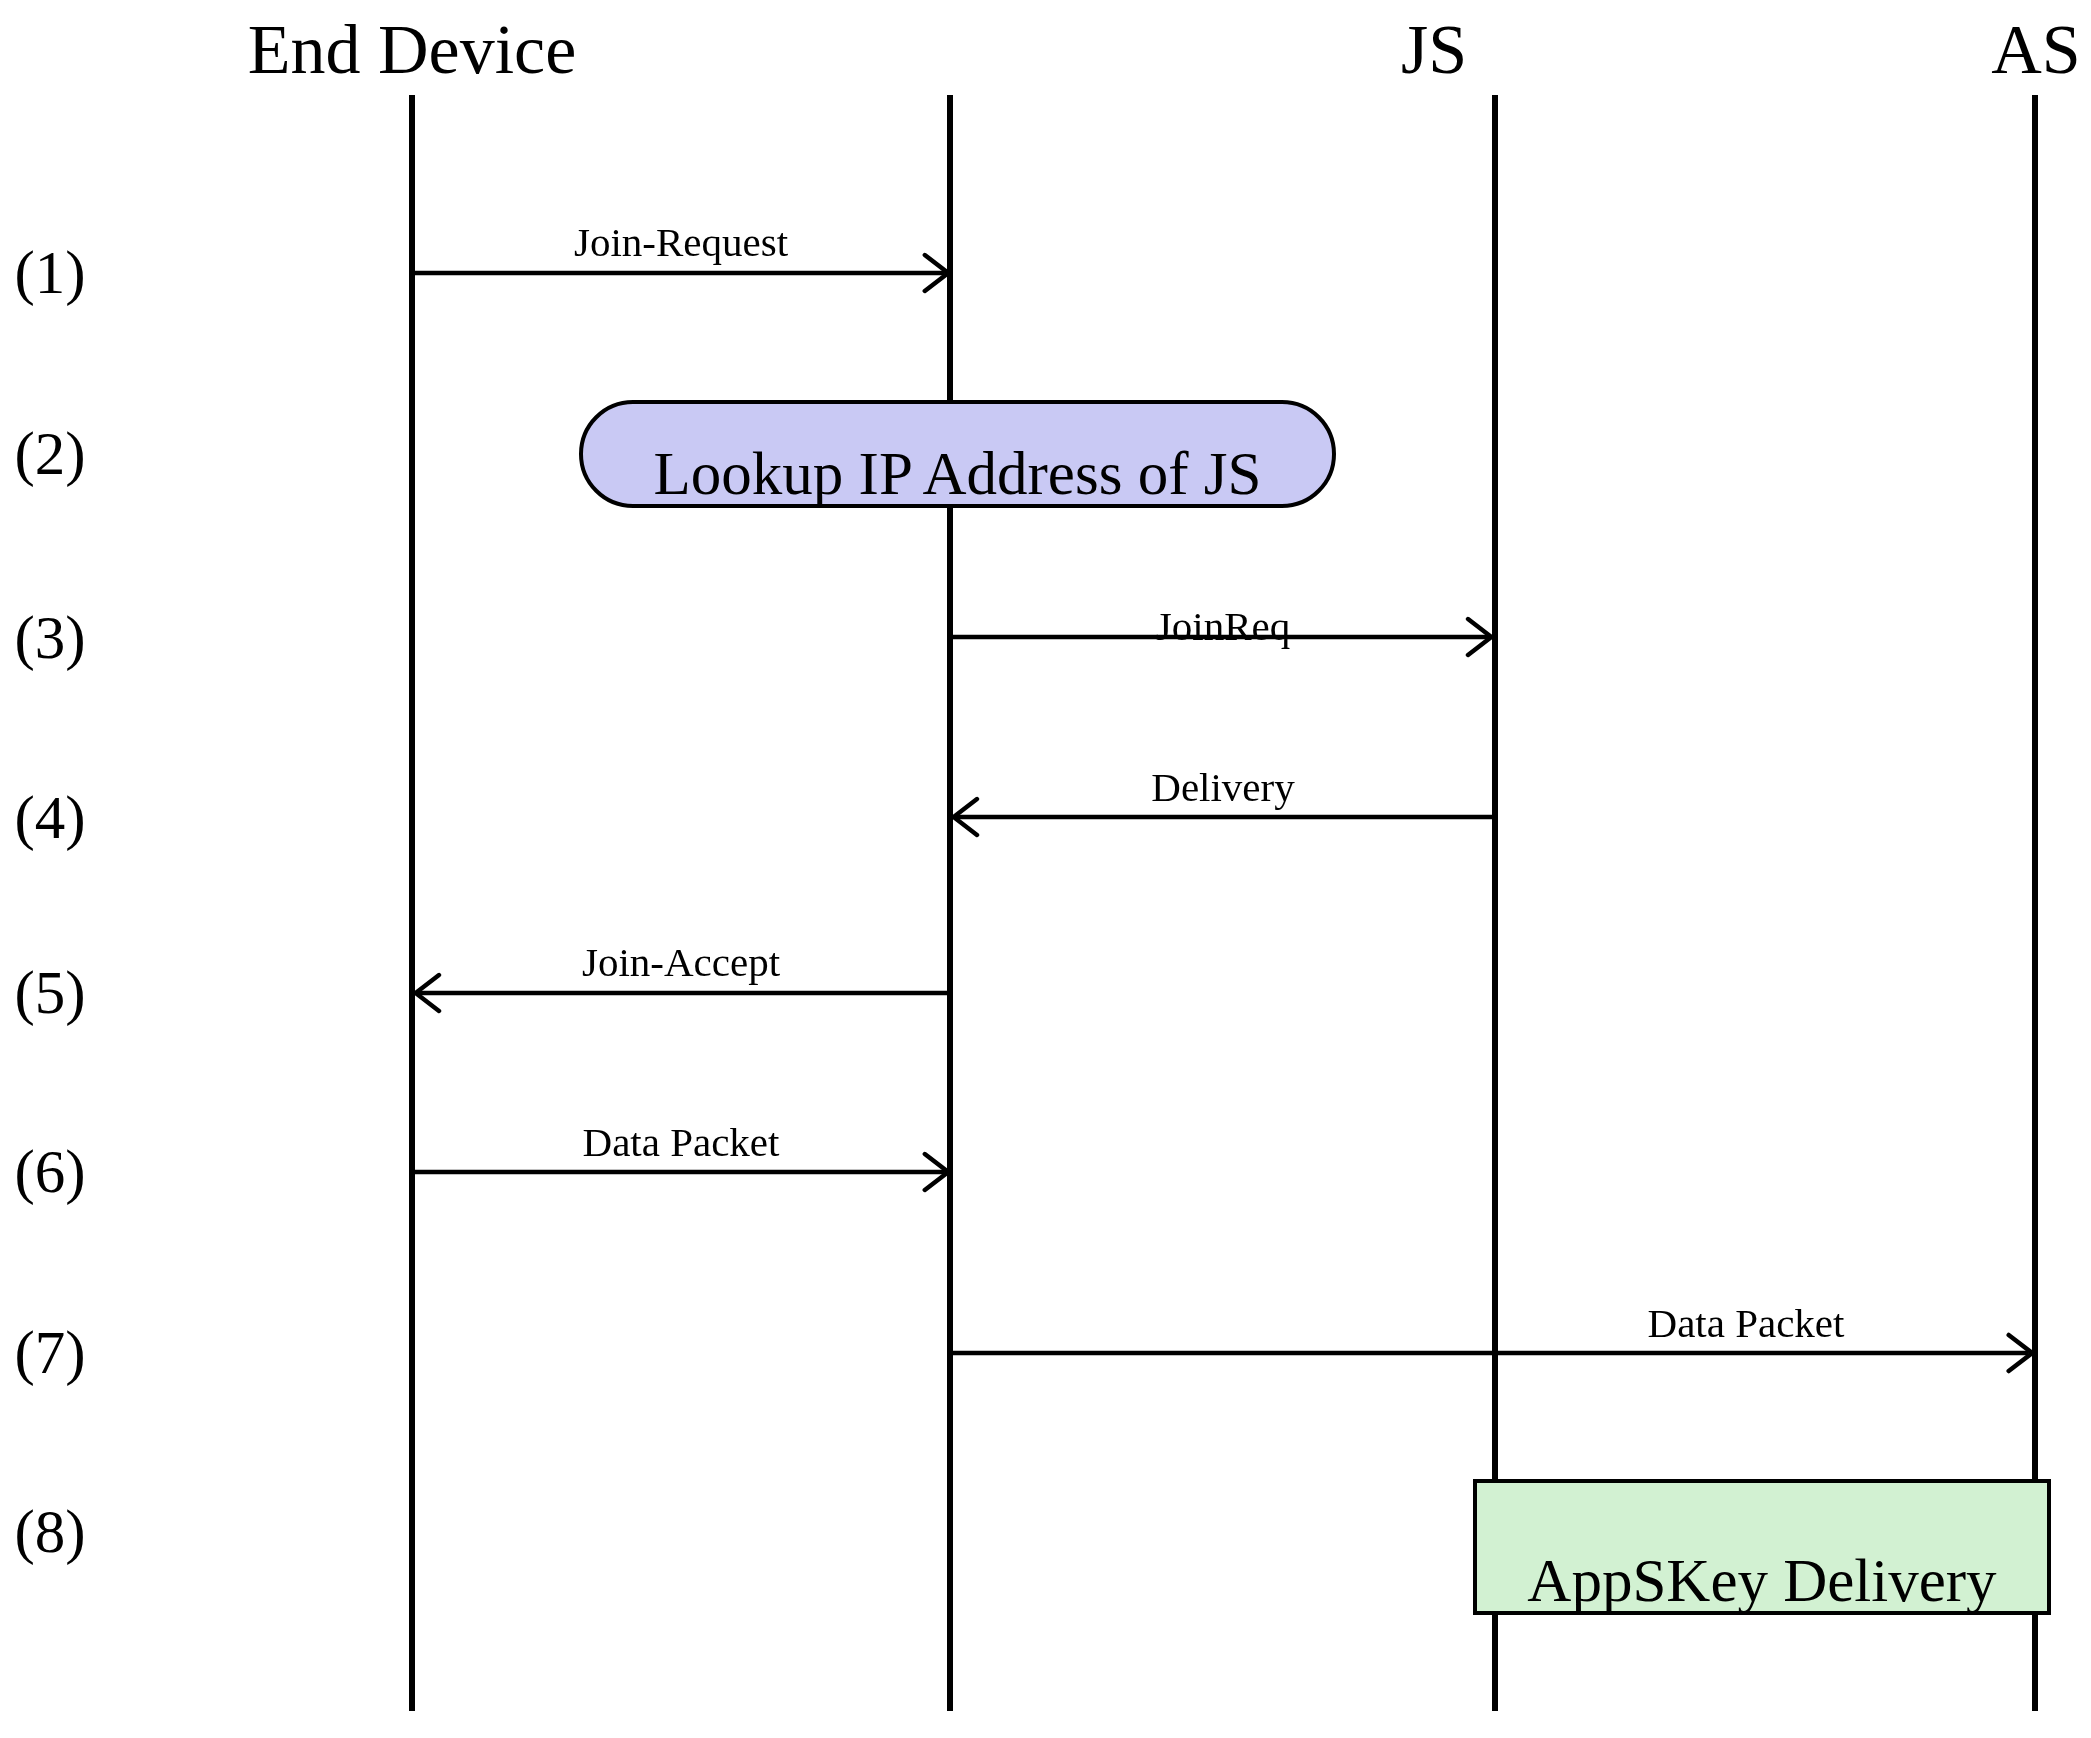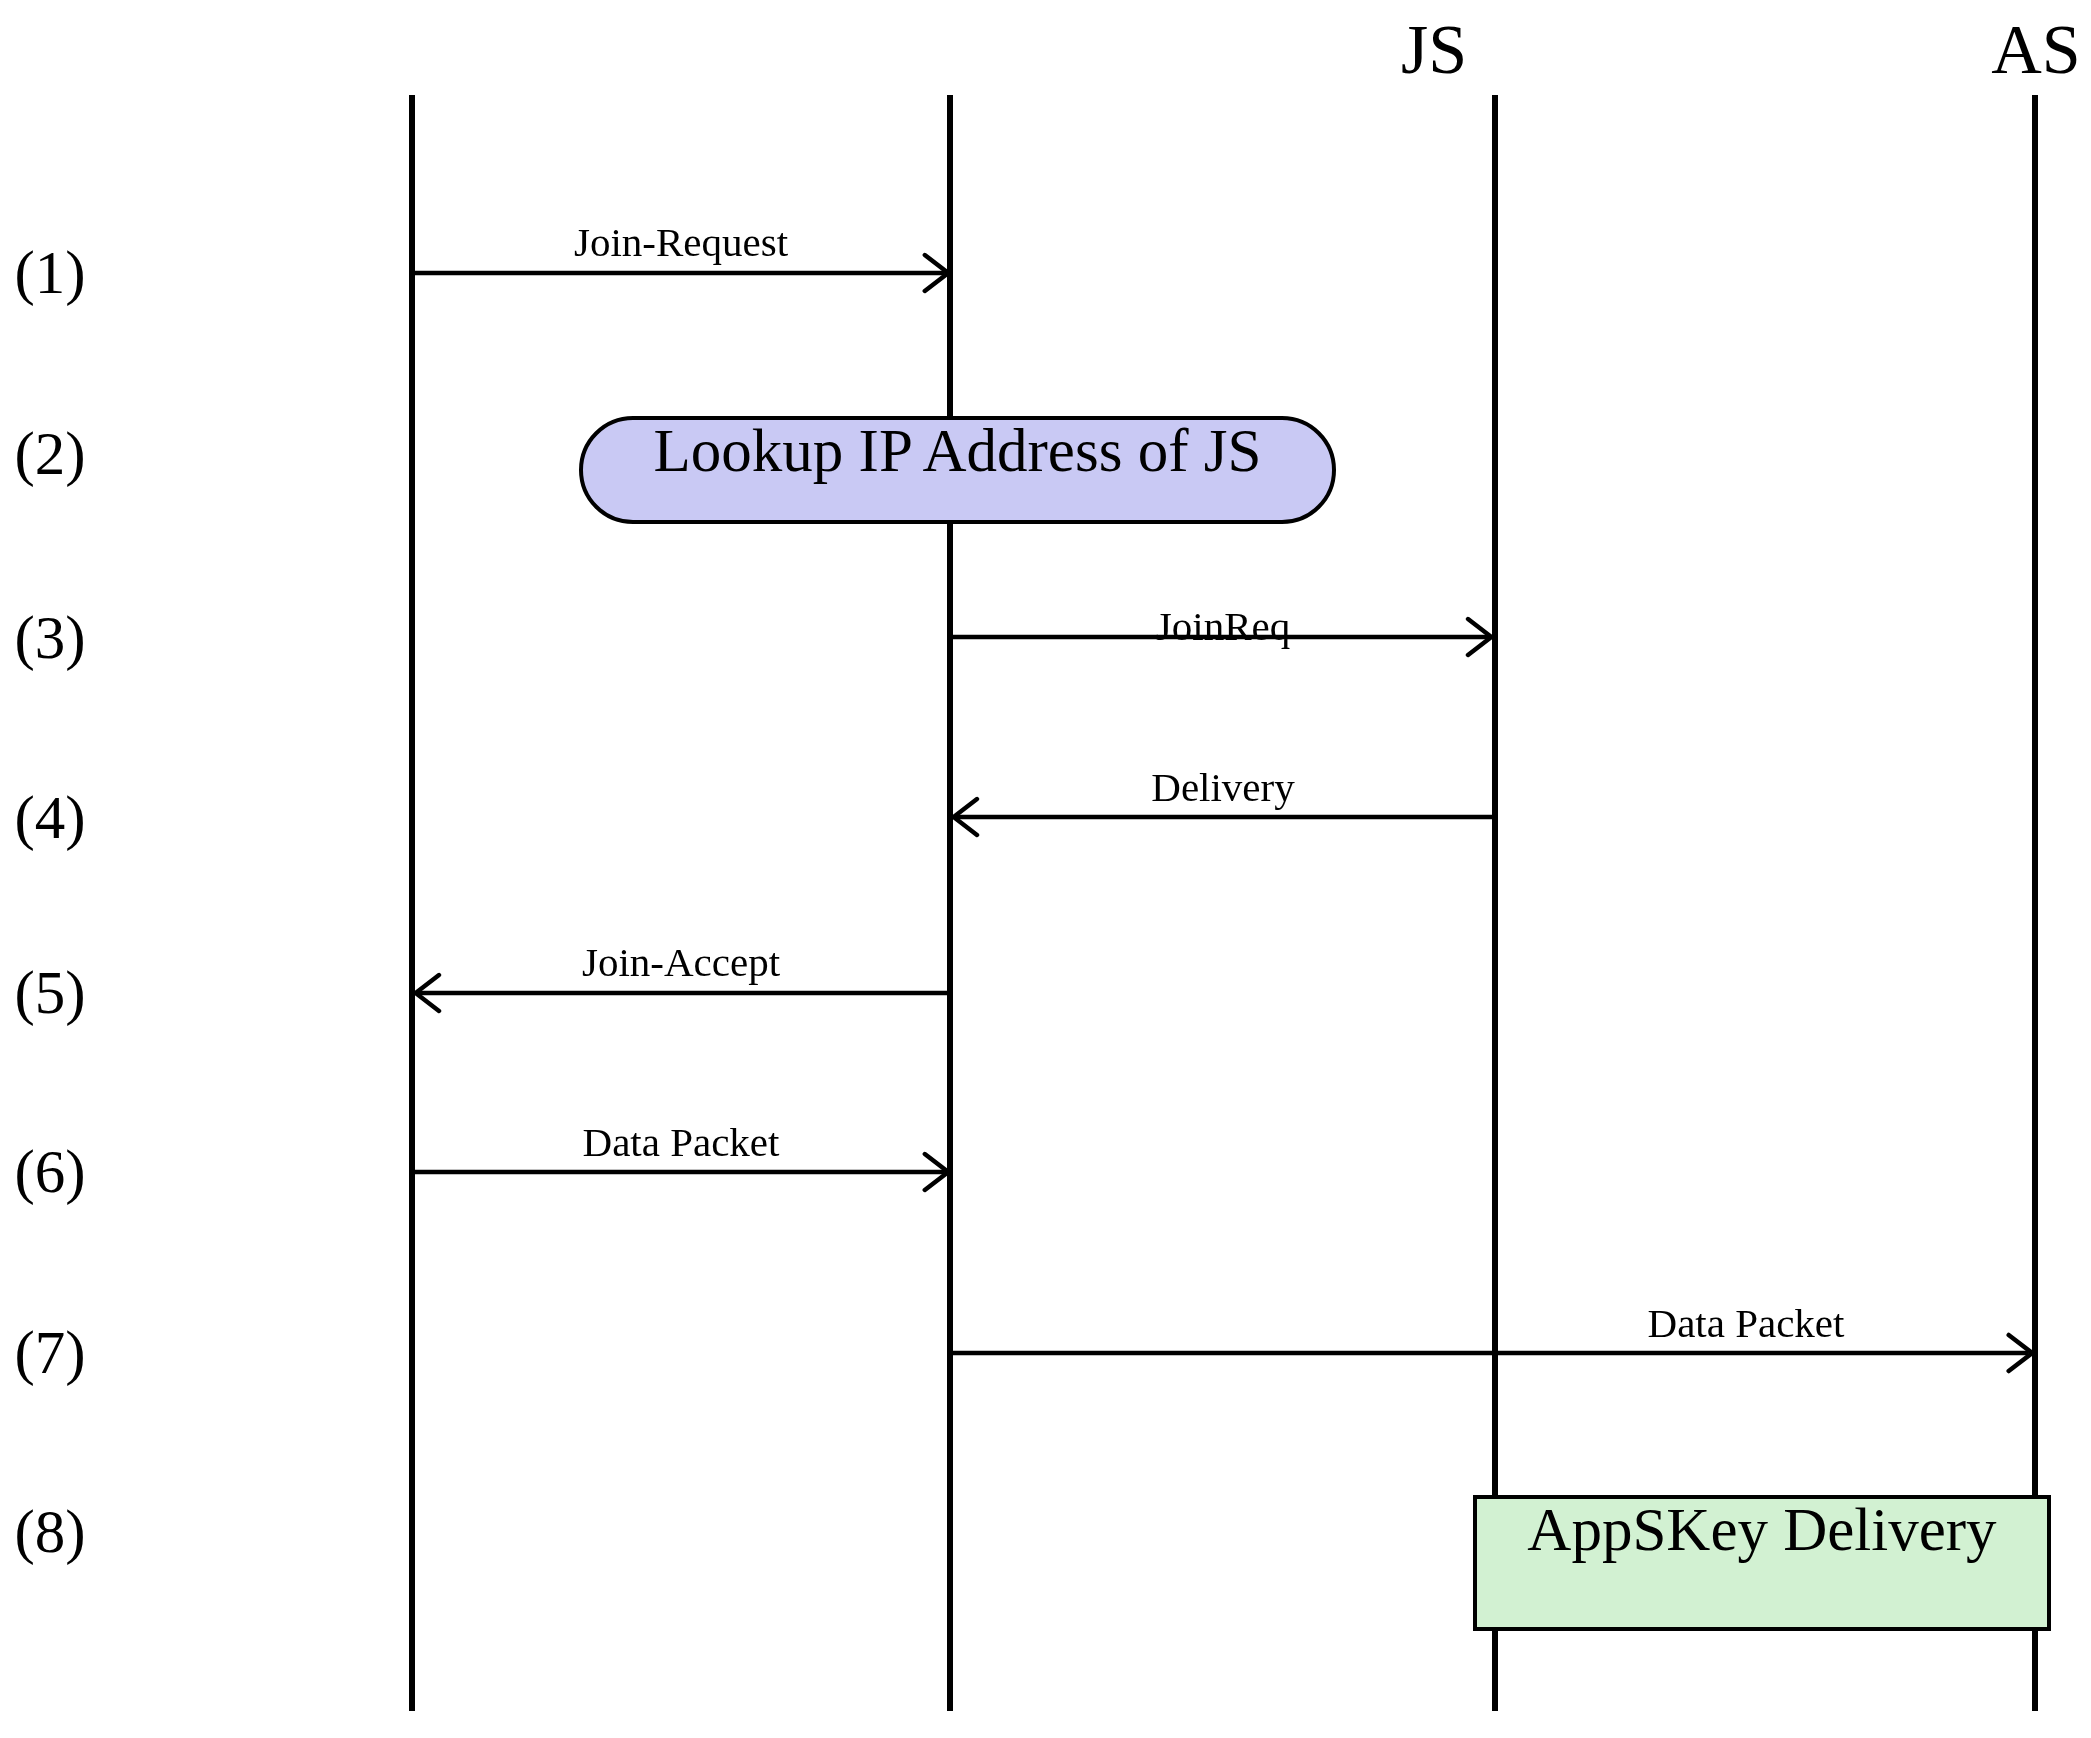--- a/index.html
+++ b/index.html
@@ -25,31 +25,32 @@
     font-size:61px;line-height:61px;white-space:nowrap;z-index:4;
   }
   .msg-label{
     position:absolute;transform:translateX(-50%);
     font-size:41px;line-height:61px;white-space:nowrap;z-index:4;
   }
   .msg-svg{position:absolute;z-index:2;}
   .msg-svg line,.msg-svg path{stroke:#000;stroke-width:5;fill:none;stroke-linecap:round;}
   .action-box{
     position:absolute;z-index:3;
-    display:flex;align-items:flex-start;justify-content:center;
+    display:flex;align-items:flex-end;justify-content:center;
     font-size:61px;line-height:61px;white-space:nowrap;
-    border:4.5px solid #000;box-sizing:border-box;margin-top:16px;
+    border:4.5px solid #000;box-sizing:border-box;
   }
   .pill{border-radius:56px;}
 </style>
 </head>
 <body>
 
 <div id="canvas">
 
+  <div class="actor" style="left:412px">End Device</div>
   <div class="actor" style="left:1434px">JS</div>
   <div class="actor" style="left:2036px">AS</div>
 
   <div class="lifeline" style="left:409px"></div>
   <div class="lifeline" style="left:947px"></div>
   <div class="lifeline" style="left:1492px"></div>
   <div class="lifeline" style="left:2032px"></div>
 
   <div class="step" style="top:242px">(1)</div>
   <div class="step" style="top:423px">(2)</div>

